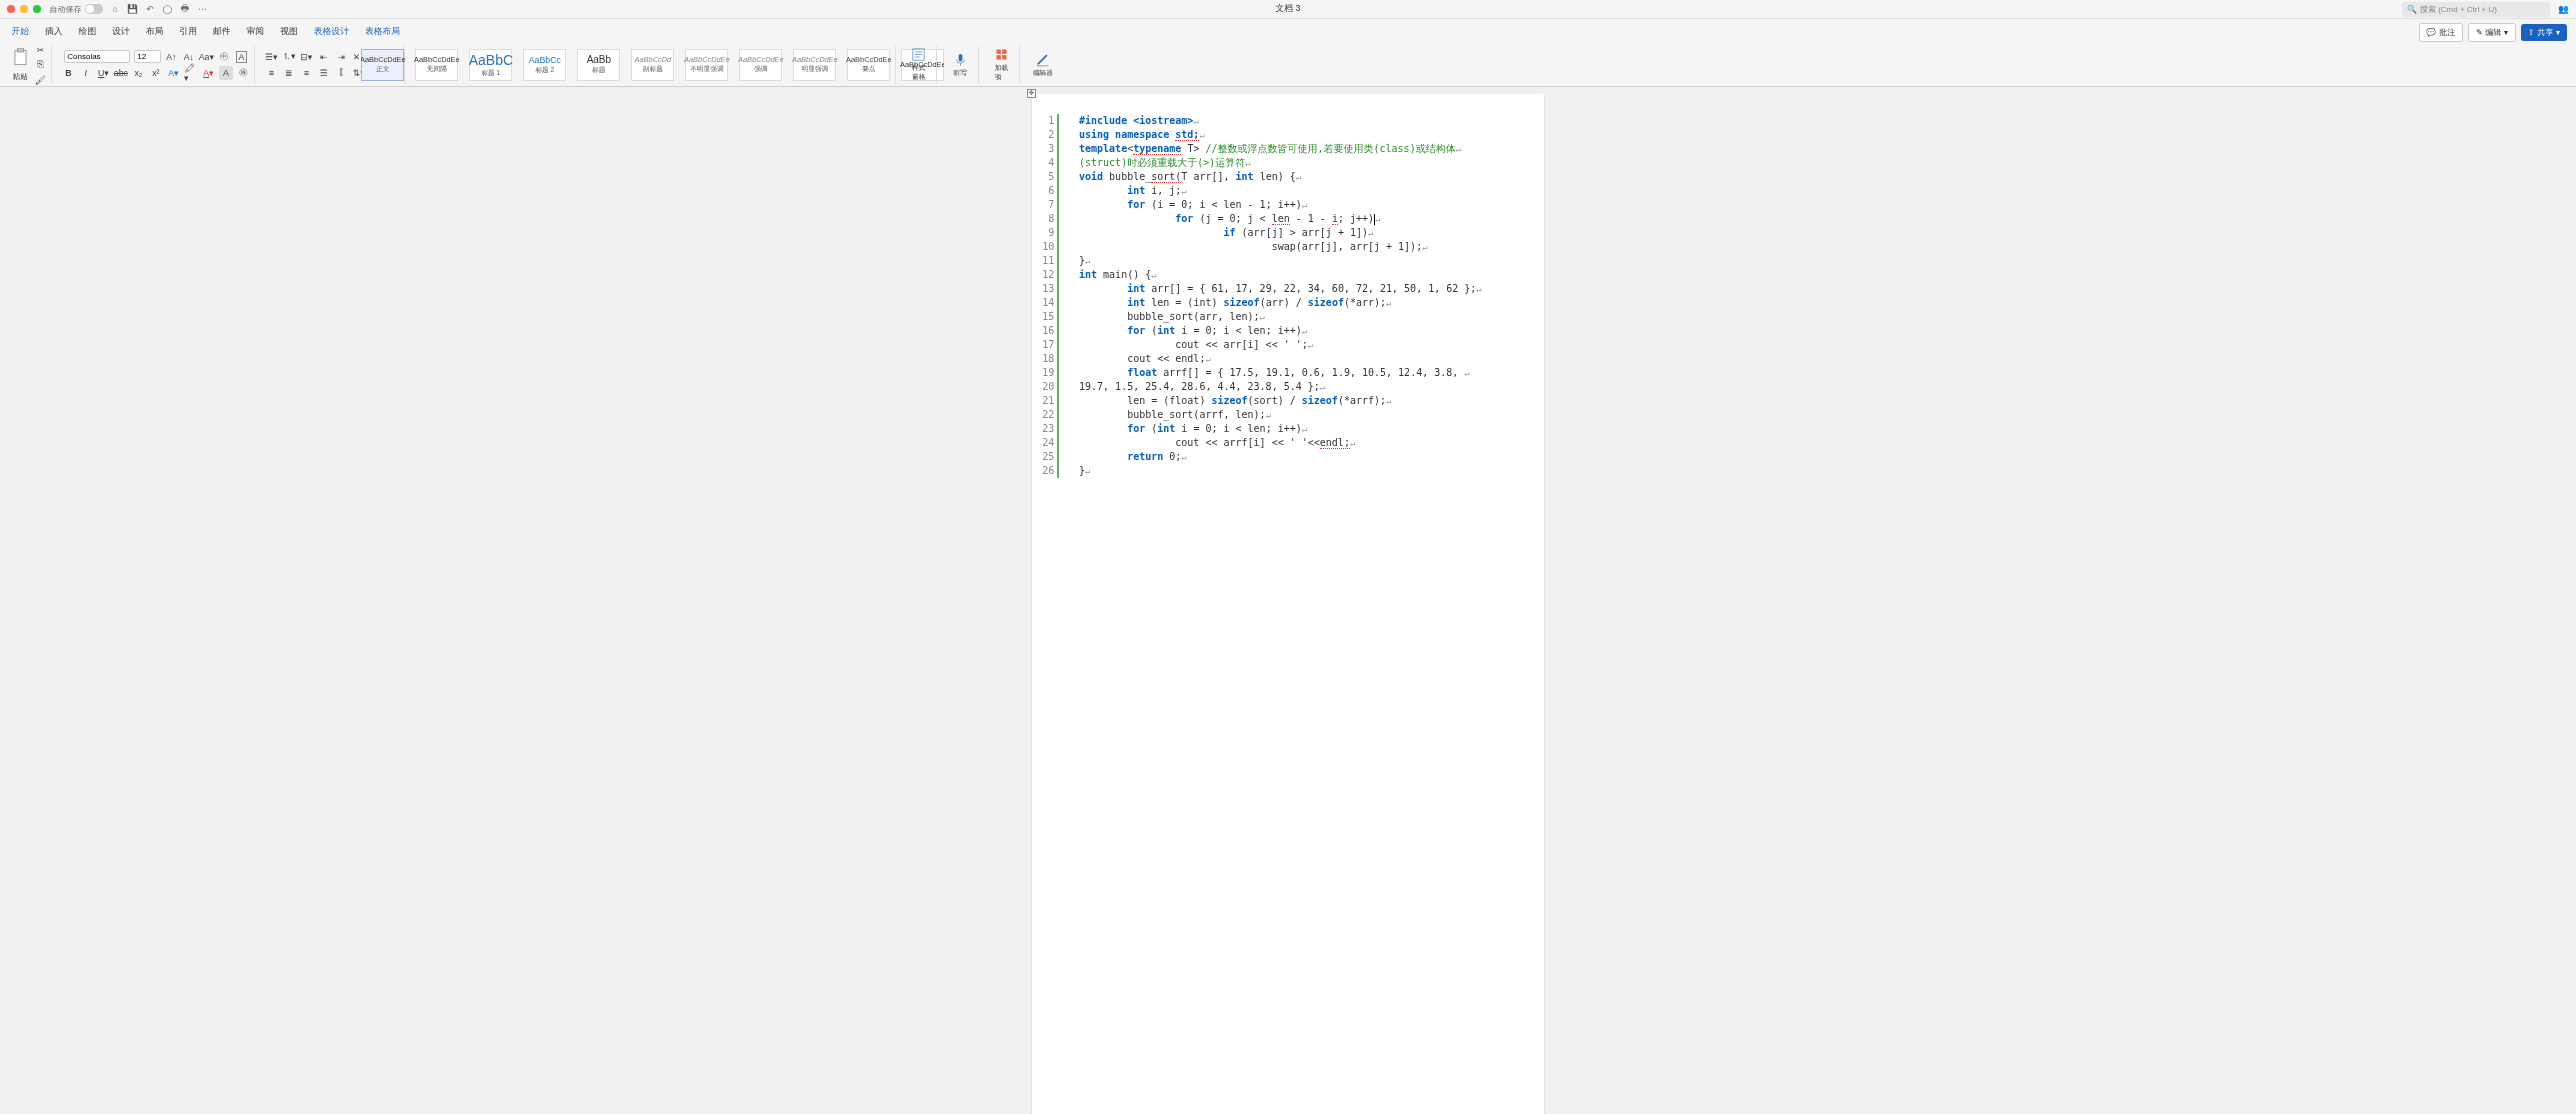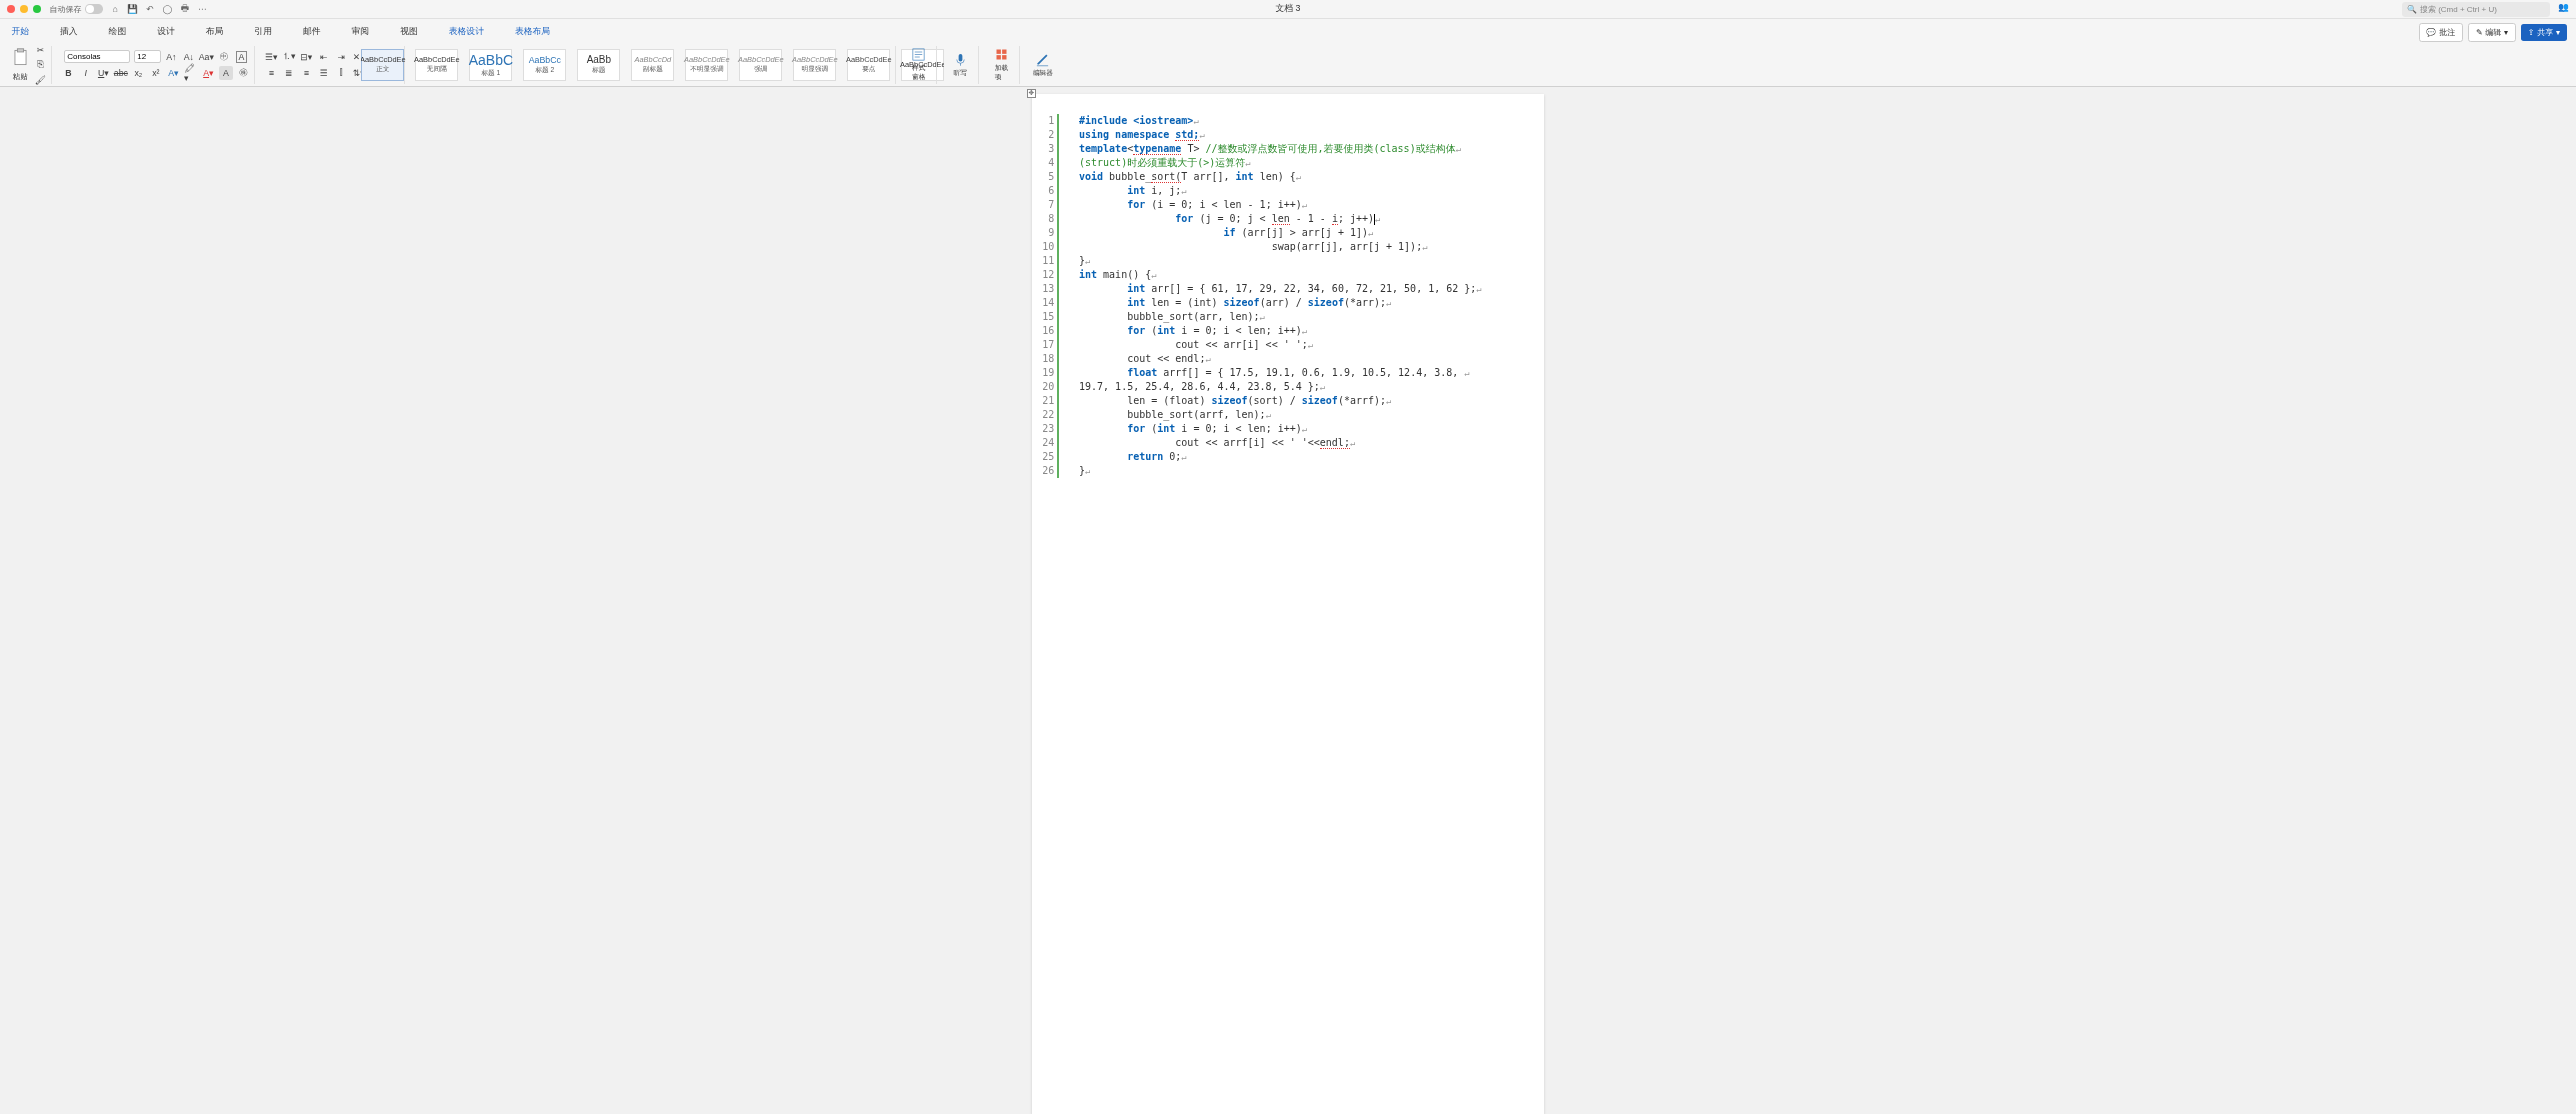--- a/index.html
+++ b/index.html
@@ -7,21 +7,21 @@
 .title-bar { height: 19px; background: #f5f5f5; display: flex; align-items: center; padding: 0 6.7px; border-bottom: 0.7px solid #e0e0e0; position: relative; }
 .traffic { display: flex; gap: 5.4px; }
 .tl { width: 8px; height: 8px; border-radius: 50%; }
 .tl.r { background: #ff5f57; } .tl.y { background: #febc2e; } .tl.g { background: #28c840; }
 .title-left { display: flex; align-items: center; gap: 6.7px; margin-left: 8px; color: #666; }
 .title-left .ic { width: 10.8px; height: 10.8px; display: inline-flex; align-items: center; justify-content: center; color: #666; }
 .autosave { display: flex; align-items: center; gap: 4px; font-size: 8px; }
 .switch { width: 17.5px; height: 9.4px; border-radius: 4.7px; background: #ccc; position: relative; }
 .switch::after { content: ""; width: 8px; height: 8px; border-radius: 50%; background: #fff; position: absolute; top: 0.7px; left: 0.7px; }
 .doc-title { position: absolute; left: 50%; transform: translateX(-50%); font-size: 8.8px; color: #333; }
-.title-right { margin-left: auto; display: flex; align-items: flex-start; gap: 8px; }
+.title-right { margin-left: auto; display: flex; align-items: center; gap: 8px; }
 .search { background: #e8e8e8; border-radius: 3.4px; padding: 2px 5.4px; font-size: 8px; color: #888; width: 148px; }
 .tabs { display: flex; gap: 12px; padding: 4px 9.4px 0; background: #f5f5f5; font-size: 8.8px; align-items: center; }
 .tab { padding: 3.4px 2px; cursor: pointer; }
 .tab.active { color: #1b62c0; font-weight: 500; }
 .tab.ctx { color: #1b62c0; }
 .tabs-right { margin-left: auto; display: flex; gap: 5.4px; align-items: center; }
 .btn-sm { border: 0.7px solid #ccc; background: #fff; border-radius: 2.7px; padding: 2.7px 6.7px; font-size: 8px; display: flex; align-items: center; gap: 2.7px; cursor: pointer; }
 .btn-share { background: #1b62c0; color: #fff; border: none; }
 .ribbon { background: #f5f5f5; border-bottom: 0.7px solid #d0d0d0; padding: 4px 6.7px 2.7px; display: flex; gap: 5.4px; align-items: flex-start; }
 .grp { display: flex; flex-direction: column; align-items: center; gap: 2.7px; padding: 0 4px; border-right: 0.7px solid #e0e0e0; height: 38px; justify-content: center; }
@@ -80,21 +80,21 @@
     <span class="ic">⋯</span>
   </div>
   <div class="doc-title">文档 3</div>
   <div class="title-right">
     <div class="search"><span>🔍 </span><span>搜索 (Cmd + Ctrl + U)</span></div>
     <span class="ic">👥</span>
   </div>
 </div>
 
 <div class="tabs">
-  <div id="tabs-container" style="display:flex;gap:27px;">
+  <div id="tabs-container" style="display:flex;gap:12px;">
       <div class="tab active">开始</div>
       <div class="tab">插入</div>
       <div class="tab">绘图</div>
       <div class="tab">设计</div>
       <div class="tab">布局</div>
       <div class="tab">引用</div>
       <div class="tab">邮件</div>
       <div class="tab">审阅</div>
       <div class="tab">视图</div>
       <div class="tab ctx">表格设计</div>

